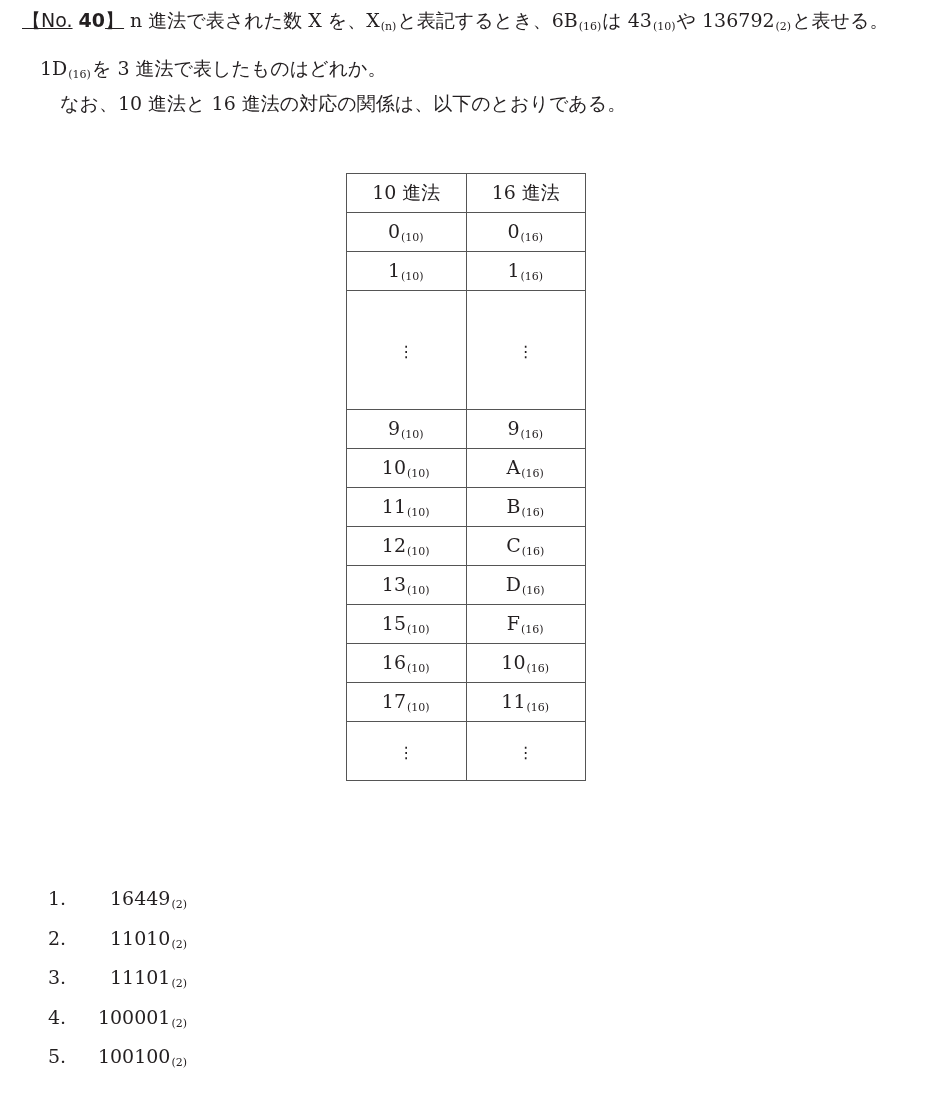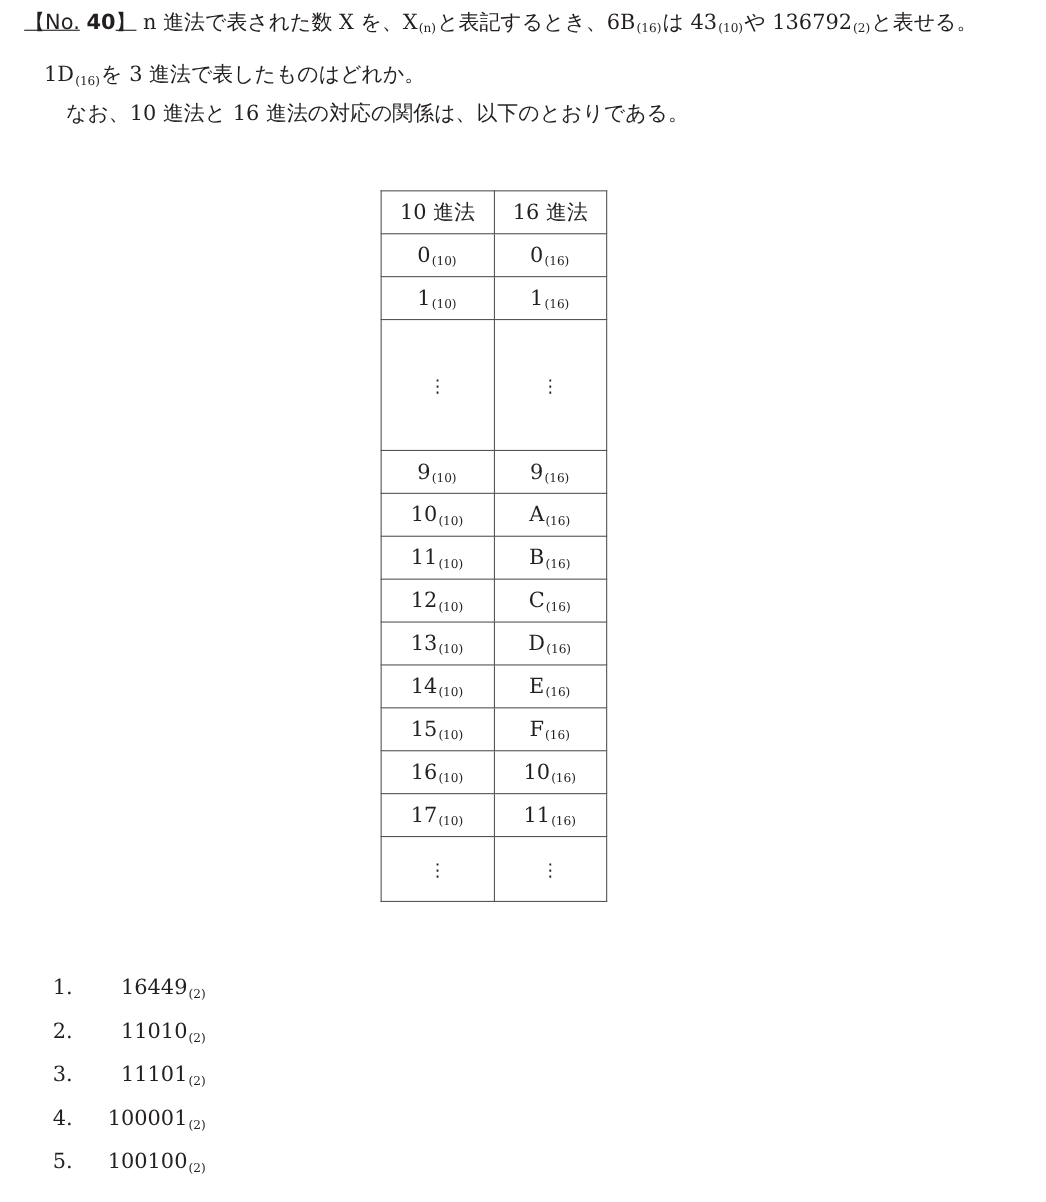--- a/index.html
+++ b/index.html
@@ -11,21 +11,21 @@
   .line { position: absolute; font-size: 19px; line-height: 24px; white-space: nowrap; }
   .l1 { left: 22px; top: 8px; }
   .l2 { left: 40px; top: 56px; }
   .l3 { left: 60px; top: 91px; }
   .qno { font-family: "DejaVu Sans", "Liberation Sans", sans-serif; font-weight: bold; }
   .qbr { font-family: "DejaVu Sans", "Liberation Sans", sans-serif; text-decoration: underline; }
   sub.b { font-size: 11px; vertical-align: -3px; margin-left: 1px; margin-right: 1px; }
 
   table.conv {
     position: absolute; left: 346px; top: 173px;
-    border-collapse: collapse; width: 206px;
+    border-collapse: collapse; width: 240px;
   }
   table.conv td, table.conv th {
     border: 1.5px solid #555555;
     text-align: center; font-weight: normal;
     font-size: 19px; padding: 0; height: 38px;
     width: 119px;
   }
   table.conv tr.tall td { height: 118px; }
   table.conv tr.last td { height: 58px; }
   .vdots { font-family: "DejaVu Sans", "Liberation Sans", sans-serif; font-size: 16px; }
@@ -84,24 +84,20 @@
       </tr>
       <tr>
         <td><span>12</span><sub class="b">(10)</sub></td>
         <td><span>C</span><sub class="b">(16)</sub></td>
       </tr>
       <tr>
         <td><span>13</span><sub class="b">(10)</sub></td>
         <td><span>D</span><sub class="b">(16)</sub></td>
       </tr>
       <tr>
-        <td><span>14</span><sub class="b">(10)</sub></td>
-        <td><span>E</span><sub class="b">(16)</sub></td>
-      </tr>
-      <tr>
         <td><span>15</span><sub class="b">(10)</sub></td>
         <td><span>F</span><sub class="b">(16)</sub></td>
       </tr>
       <tr>
         <td><span>16</span><sub class="b">(10)</sub></td>
         <td><span>10</span><sub class="b">(16)</sub></td>
       </tr>
       <tr>
         <td><span>17</span><sub class="b">(10)</sub></td>
         <td><span>11</span><sub class="b">(16)</sub></td>

